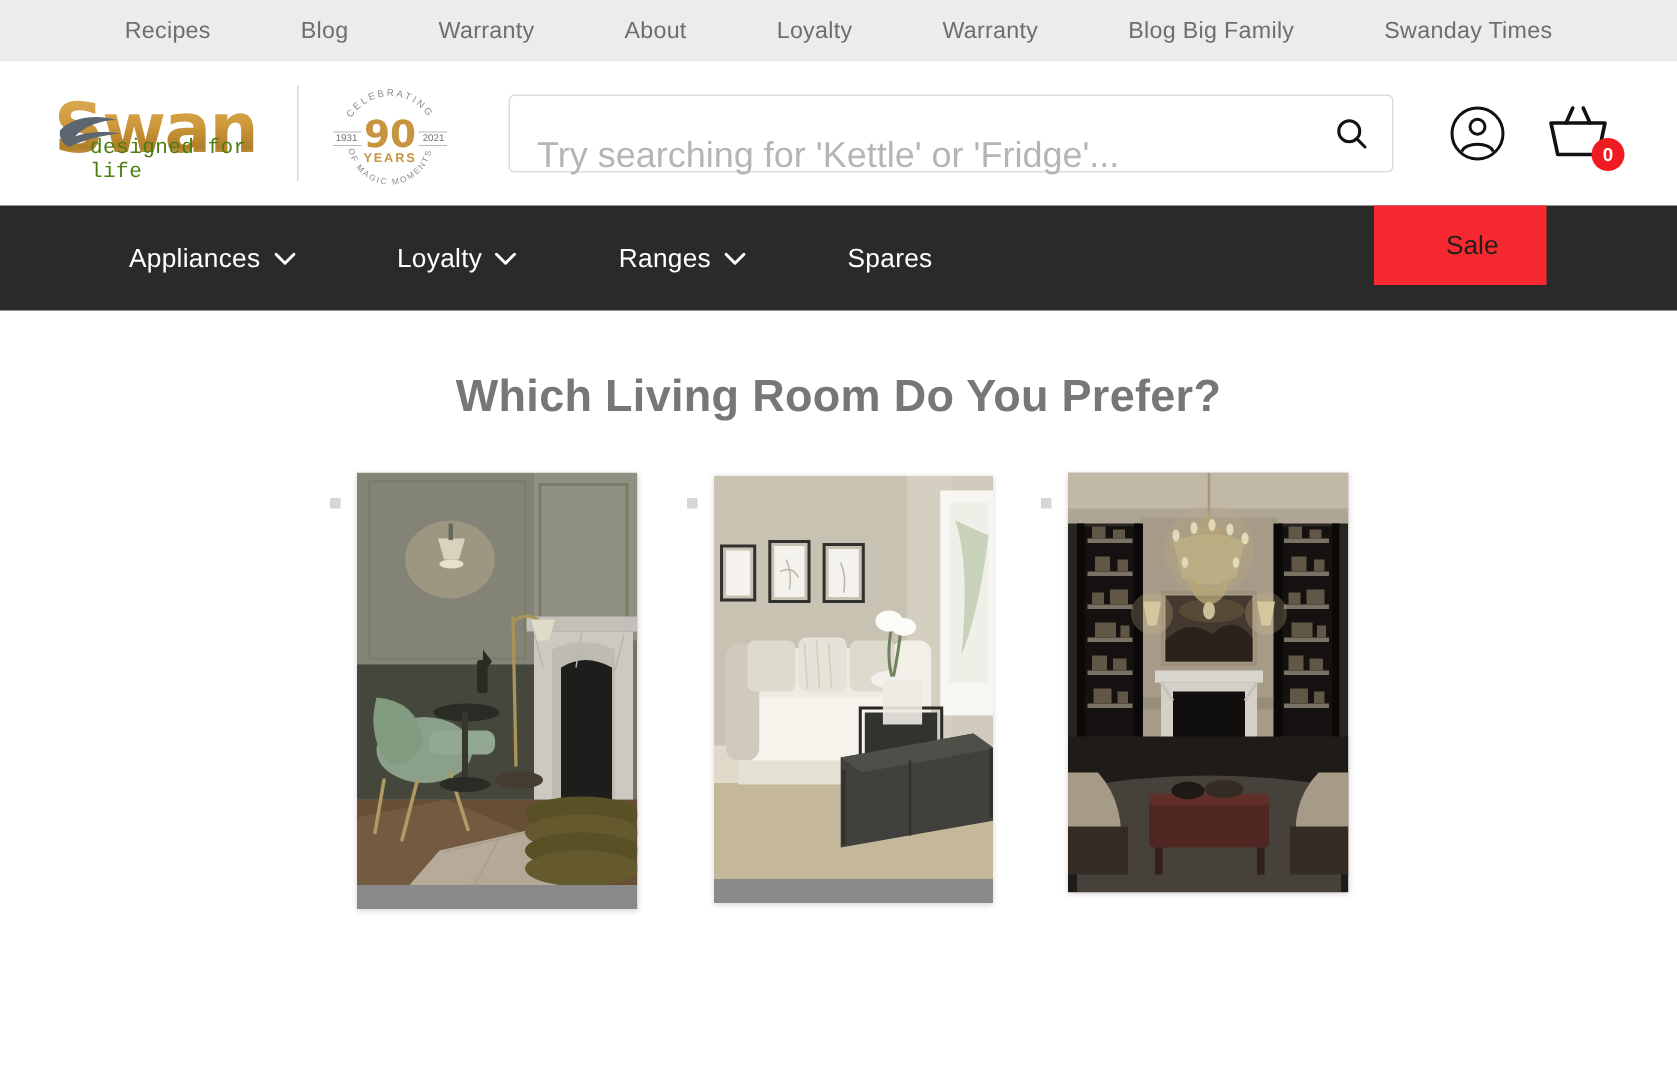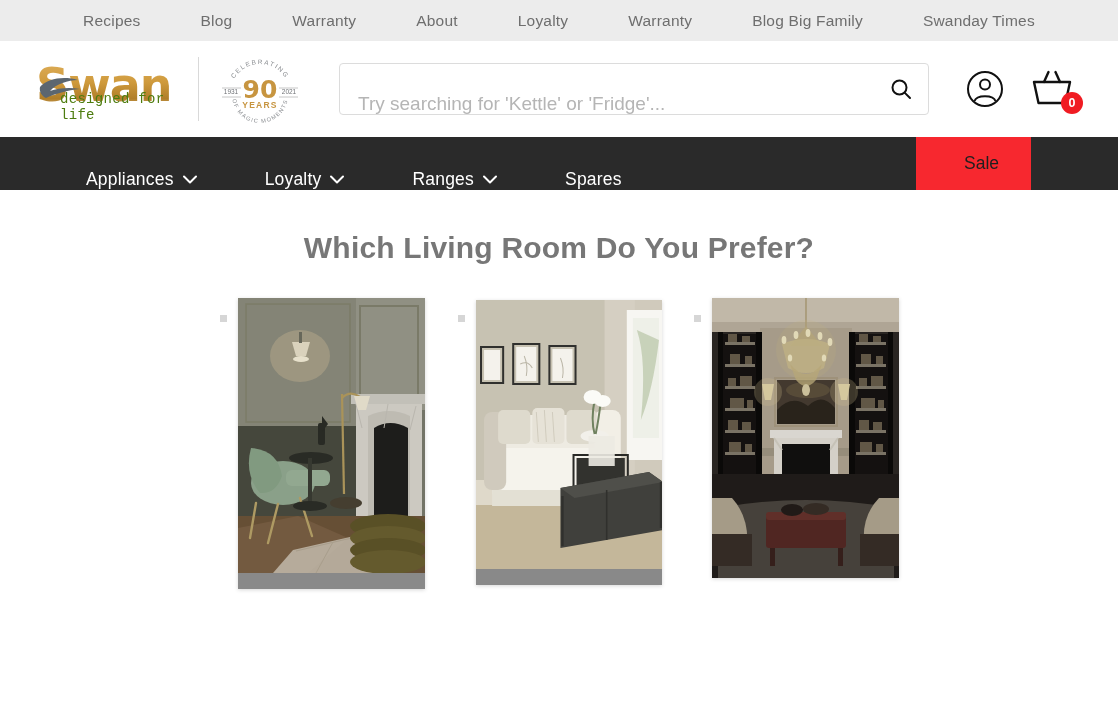--- a/index.html
+++ b/index.html
@@ -67,21 +67,21 @@
   .search-wrap {
     margin-left: 36px;
     width: 590px; height: 52px;
     border: 1px solid #dcdcdc;
     border-radius: 4px;
     display: flex; align-items: center;
     background: #fff;
   }
   .search-input {
     flex: 1; border: none; outline: none;
-    font-size: 19px; color: #6d28d9;
+    font-size: 24px; color: #6d28d9;
     padding: 0 18px;
     font-family: "Liberation Sans", sans-serif;
     background: transparent;
     margin-top: 30px;
   }
   .search-input::placeholder { color: #b5b5b5; }
   .search-btn {
     width: 54px; height: 50px; background: transparent;
     border: none; cursor: pointer;
     display: flex; align-items: center; justify-content: center;
@@ -97,22 +97,22 @@
     position: absolute; right: -9px; bottom: -5px;
     background: #f01b22; color: #fff;
     width: 22px; height: 22px; border-radius: 50%;
     font-size: 12.5px; font-weight: bold;
     display: flex; align-items: center; justify-content: center;
     font-family: "Liberation Sans", sans-serif;
   }
 
   
   .mainnav {
-    height: 53px; background: #2a2a2a;
-    display: flex; align-items: flex-end; position: relative;
+    height: 70px; background: #2a2a2a;
+    display: flex; align-items: center; position: relative;
   }
   .nav-items { display: flex; align-items: stretch; margin-left: 86px; }
   .nav-item {
     display: flex; align-items: center; gap: 9px;
     color: #fff; font-size: 17.5px; letter-spacing: .2px;
     padding: 0 32px 0 0; margin-right: 36px;
     cursor: pointer; white-space: nowrap;
   }
   .nav-sale {
     position: absolute; left: 916px; top: 0;

